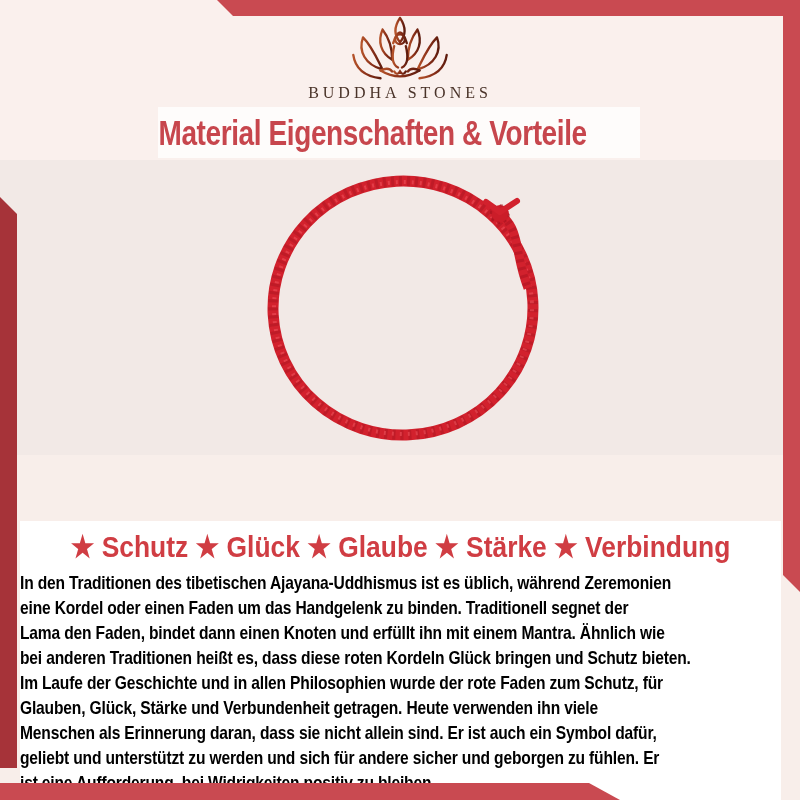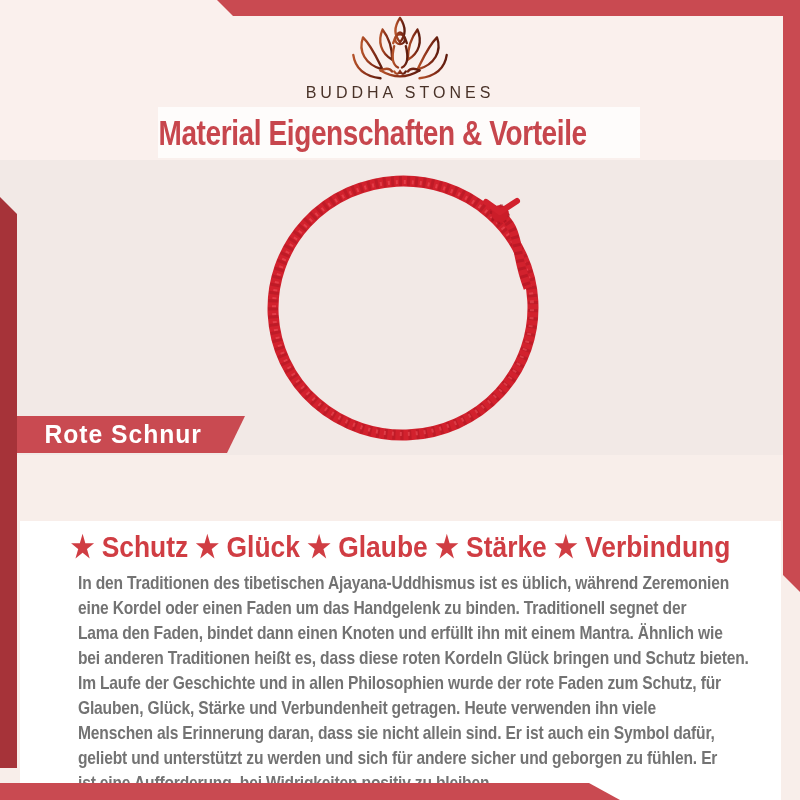--- a/index.html
+++ b/index.html
@@ -18,21 +18,21 @@
   .ribbon-right{left:783px;top:0;width:17px;height:592px;
     clip-path:polygon(0 0,100% 0,100% 100%,0 575px);}
   .ribbon-left{left:0;top:197px;width:17px;height:571px;background:#a63339;
     clip-path:polygon(0 0,100% 17px,100% 100%,0 100%);}
   .ribbon-bottom{left:0;top:783px;width:622px;height:17px;
     clip-path:polygon(0 0,589px 0,620px 100%,0 100%);}
   
   .logo{position:absolute;left:330px;top:14px;width:140px;height:74px;}
   .brand-name{
     position:absolute;left:0;top:84px;width:800px;text-align:center;
-    font-family:Liberation Sans, sans-serif;font-size:16px;letter-spacing:4px;
+    font-family:Liberation Serif, serif;font-size:16px;letter-spacing:4px;
     color:#493228;
   }
   
   .title-banner{
     position:absolute;left:158px;top:107px;width:482px;height:51px;
     background:#fefcfb;display:flex;align-items:center;justify-content:flex-end;
   }
   .page-title{
     margin:0;font-size:35px;font-weight:bold;color:#c7464d;white-space:nowrap;
     transform:scaleX(0.80);letter-spacing:-0.5px;
@@ -51,21 +51,21 @@
   .bracelet{position:absolute;left:0;top:0;width:800px;height:800px;pointer-events:none;}
   
   .content-panel{
     position:absolute;left:20px;top:521px;width:761px;height:320px;
     background:#ffffff;padding-top:5px;box-sizing:border-box;
   }
   .benefits-heading{
     margin:0;text-align:center;font-size:30px;font-weight:bold;color:#d03d43;
     line-height:42px;white-space:nowrap;transform:scaleX(0.88);
   }
-  .description{margin-top:2px;padding-left:10px;color:#737373;margin-left:48px;}
+  .description{margin-top:2px;padding-left:0;color:#000000;}
   .description-line{
     font-size:19px;font-weight:bold;line-height:25px;white-space:nowrap;
     transform:scaleX(0.82);transform-origin:left center;letter-spacing:-0.2px;
   }
 </style>
 </head>
 <body>
 
 <div id="page">
 
@@ -118,23 +118,20 @@
       <path d="M502 216 C520 230 515 255 528 288" stroke="#d2212d" stroke-width="9"></path>
       <path d="M502 216 C520 230 515 255 528 288" stroke="#9e101c" stroke-width="8" stroke-dasharray="3 5" opacity="0.4"></path>
 
       <circle cx="500" cy="214" r="9" fill="#cb1d29"></circle>
       <circle cx="500" cy="214" r="9" stroke="#9e101c" stroke-width="2" stroke-dasharray="3 4" opacity="0.5"></circle>
 
       <path d="M500 212 L517 201 M500 212 L486 202" stroke="#d2212d" stroke-width="6" stroke-linecap="round"></path>
     </g>
   </svg>
 
-  <div class="product-banner">
-    <span class="product-banner-label">Rote Schnur</span>
-  </div>
 
   <div class="content-panel">
     <h2 class="benefits-heading">★ Schutz ★ Glück ★ Glaube ★ Stärke ★ Verbindung</h2>
     <div class="description">
       <div class="description-line">In den Traditionen des tibetischen Ajayana-Uddhismus ist es üblich, während Zeremonien</div>
       <div class="description-line">eine Kordel oder einen Faden um das Handgelenk zu binden. Traditionell segnet der</div>
       <div class="description-line">Lama den Faden, bindet dann einen Knoten und erfüllt ihn mit einem Mantra. Ähnlich wie</div>
       <div class="description-line">bei anderen Traditionen heißt es, dass diese roten Kordeln Glück bringen und Schutz bieten.</div>
       <div class="description-line">Im Laufe der Geschichte und in allen Philosophien wurde der rote Faden zum Schutz, für</div>
       <div class="description-line">Glauben, Glück, Stärke und Verbundenheit getragen. Heute verwenden ihn viele</div>

